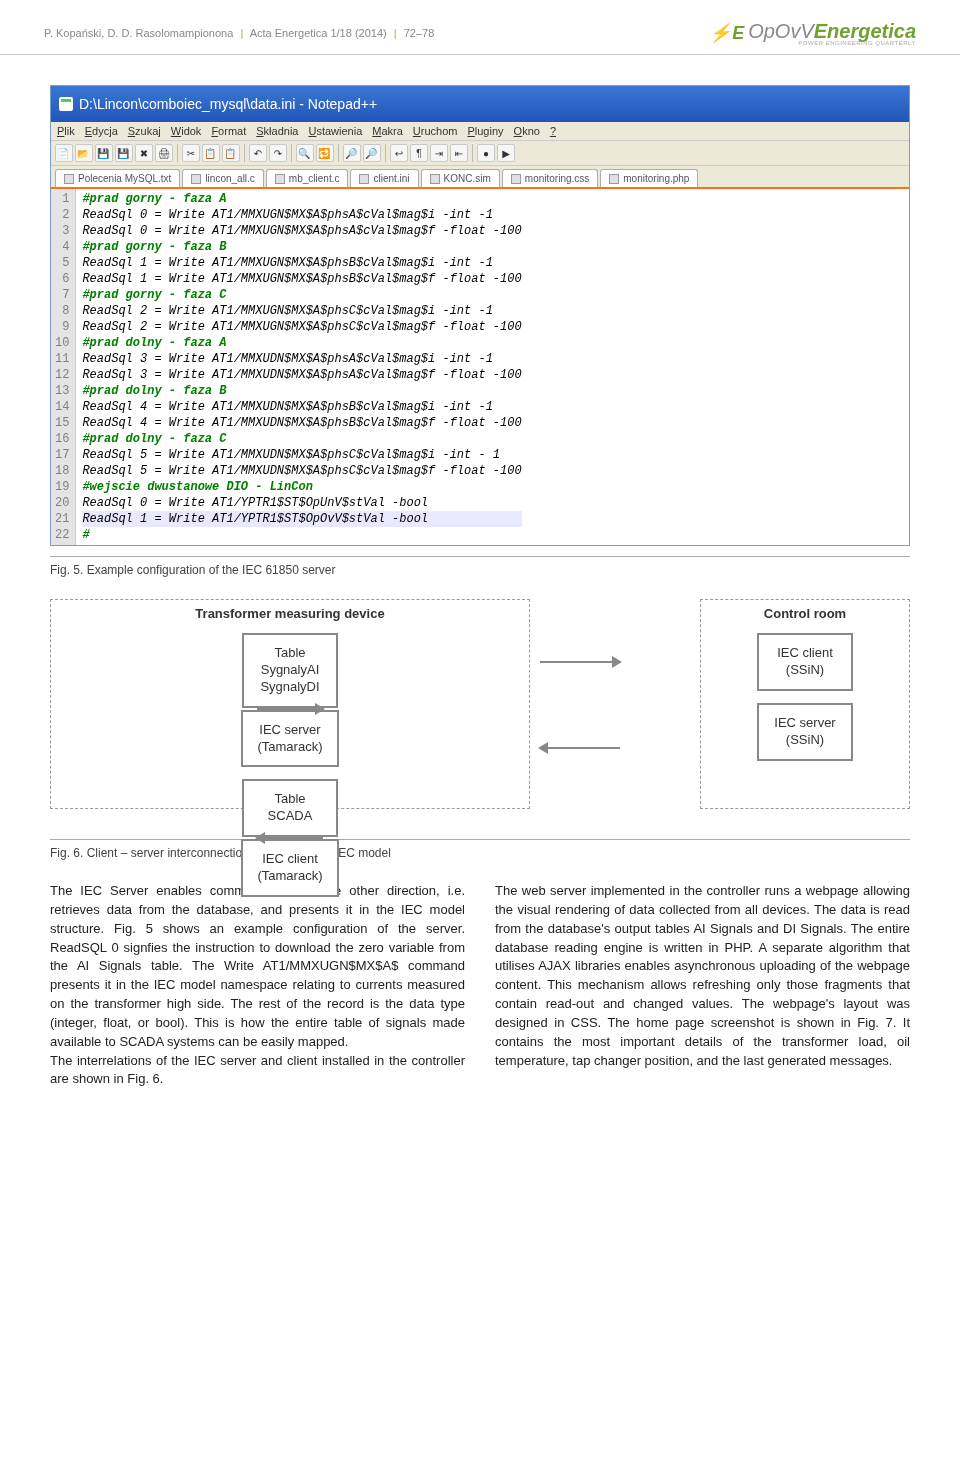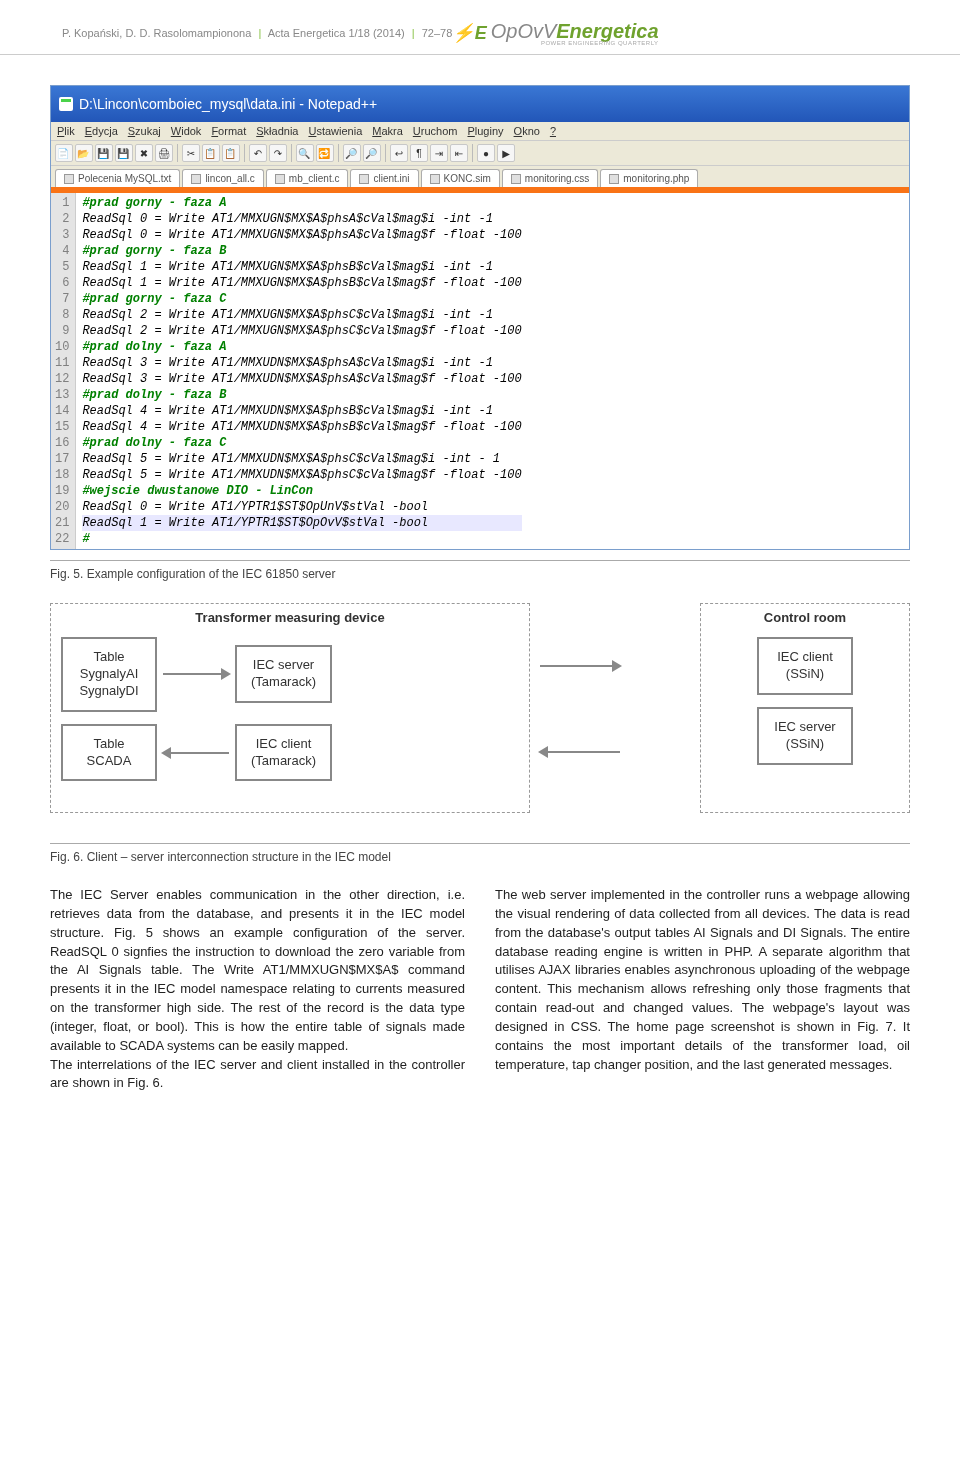--- a/index.html
+++ b/index.html
@@ -1,56 +1,56 @@
 <!DOCTYPE html>
 <html><head>
 <meta charset="utf-8">
 <style>
   * { box-sizing: border-box; margin: 0; padding: 0; }
   body { font-family: Arial, sans-serif; background: #fff; width: 960px; margin: 0 auto; color: #333; font-size: 12px; }
-  .page-header { display: flex; align-items: center; padding: 20px 62px 8px; border-bottom: 1px solid #ccc; }
+  .page-header { display: flex; justify-content: space-between; align-items: center; padding: 20px 44px 8px; border-bottom: 1px solid #ccc; }
   .header-left { font-size: 11px; color: #888; }
   .header-left .sep { color: #8bc34a; margin: 0 4px; }
   .logo { display: flex; align-items: center; gap: 4px; }
   .logo-icon { color: #6fa22e; font-size: 18px; font-weight: bold; font-style: italic; }
   .logo-text-acta { color: #888; font-size: 20px; font-style: italic; }
   .logo-text-energ { color: #6fa22e; font-size: 20px; font-weight: bold; font-style: italic; }
   .logo-sub { font-size: 6px; color: #aaa; letter-spacing: 0.5px; display: block; text-align: right; margin-top: -3px; }
 
   .content { padding: 30px 50px 40px; }
 
   
   .npp-window { border: 1px solid #7a9ecd; background: #ece9d8; margin-bottom: 10px; }
   .npp-title { background: linear-gradient(to bottom, #3a77d4, #2256b8); color: #fff; font-size: 14px; padding: 10px 8px; display: flex; align-items: center; gap: 6px; }
   .npp-icon { width: 14px; height: 14px; background: #fff; border-radius: 2px; display:inline-block; position:relative; }
   .npp-icon::before { content:""; position:absolute; top:2px; left:2px; right:2px; height:3px; background:#4ad24a; }
   .npp-menubar { background: #ece9d8; font-size: 11px; padding: 3px 6px; display: flex; gap: 10px; border-bottom: 1px solid #ccc; }
   .npp-menubar span u { text-decoration: underline; }
   .npp-toolbar { background: #ece9d8; padding: 3px 4px; display: flex; gap: 2px; border-bottom: 1px solid #ccc; }
   .tb-btn { width: 18px; height: 18px; background: #f6f6f6; border: 1px solid #c8c8c8; border-radius: 2px; display: inline-flex; align-items:center; justify-content:center; font-size:10px; }
   .tb-sep { width:1px; height:18px; background:#bbb; margin:0 2px; }
-  .npp-tabs { background: #ece9d8; padding: 3px 4px 0; display: flex; gap: 2px; border-bottom: 6px solid #f97316; flex-wrap:wrap; }
+  .npp-tabs { background: #ece9d8; padding: 3px 4px 0; display: flex; gap: 2px; border-bottom: 2px solid #f97316; flex-wrap:wrap; }
   .npp-tab { background: #fff; border: 1px solid #adadad; border-bottom: none; padding: 3px 8px; font-size: 10px; color: #555; display:flex; align-items:center; gap:4px; border-radius: 3px 3px 0 0; }
   .npp-tab .tab-icon { width:10px; height:10px; background:#e0e0e0; border:1px solid #999; display:inline-block; }
   .npp-editor { background: #fff; display: flex; }
   .gutter { background: #e4e4e4; color: #808080; font-family: 'Courier New', monospace; font-size: 12px; text-align: right; padding: 2px 6px 2px 4px; border-right: 1px solid #ccc; }
   .gutter div { height: 16px; line-height: 16px; }
   .code { font-family: 'Courier New', monospace; font-size: 12px; padding: 2px 6px; white-space: pre; color: #000; }
   .code div { height: 16px; line-height: 16px; font-style: italic; }
   .code .comment { color: #008000; font-weight: bold; }
   .code .caret-line { background: #e8e8ff; }
 
   .fig-rule { border: none; border-top: 1px solid #aaa; margin: 8px 0 4px; }
   .fig-caption { font-size: 12px; color: #444; margin: 6px 0 22px; }
 
   
   .diagram { margin: 10px 0 10px; position: relative; height: 230px; }
   .dashed-box { position: absolute; border: 1px dashed #999; padding: 6px 10px 12px; }
   .dashed-box .dbox-title { font-size: 13px; font-weight: bold; text-align: center; margin-bottom: 8px; }
-  .dbox-row { display: flex; align-items: center; margin: 12px 0; }
+  .dbox-row { display: flex; align-items: center; margin: 12px 0; flex-direction: column; }
   .solid-box { border: 2px solid #888; padding: 10px 14px; font-size: 13px; text-align: center; min-width: 96px; background: #fff; line-height: 1.3; }
   .arrow-r, .arrow-l { width: 66px; height: 2px; background: #888; position: relative; margin: 0 6px; }
   .arrow-r::after { content:""; position:absolute; right:-2px; top:-5px; border-left:10px solid #888; border-top:6px solid transparent; border-bottom:6px solid transparent; }
   .arrow-l::after { content:""; position:absolute; left:-2px; top:-5px; border-right:10px solid #888; border-top:6px solid transparent; border-bottom:6px solid transparent; }
   .arrow-gap { width: 80px; height: 2px; background: #888; position: relative; }
   .arrow-gap::after { content:""; position:absolute; right:-2px; top:-5px; border-left:10px solid #888; border-top:6px solid transparent; border-bottom:6px solid transparent; }
   .arrow-gap-l { width: 80px; height: 2px; background: #888; position: relative; }
   .arrow-gap-l::after { content:""; position:absolute; left:-2px; top:-5px; border-right:10px solid #888; border-top:6px solid transparent; border-bottom:6px solid transparent; }
 
   

